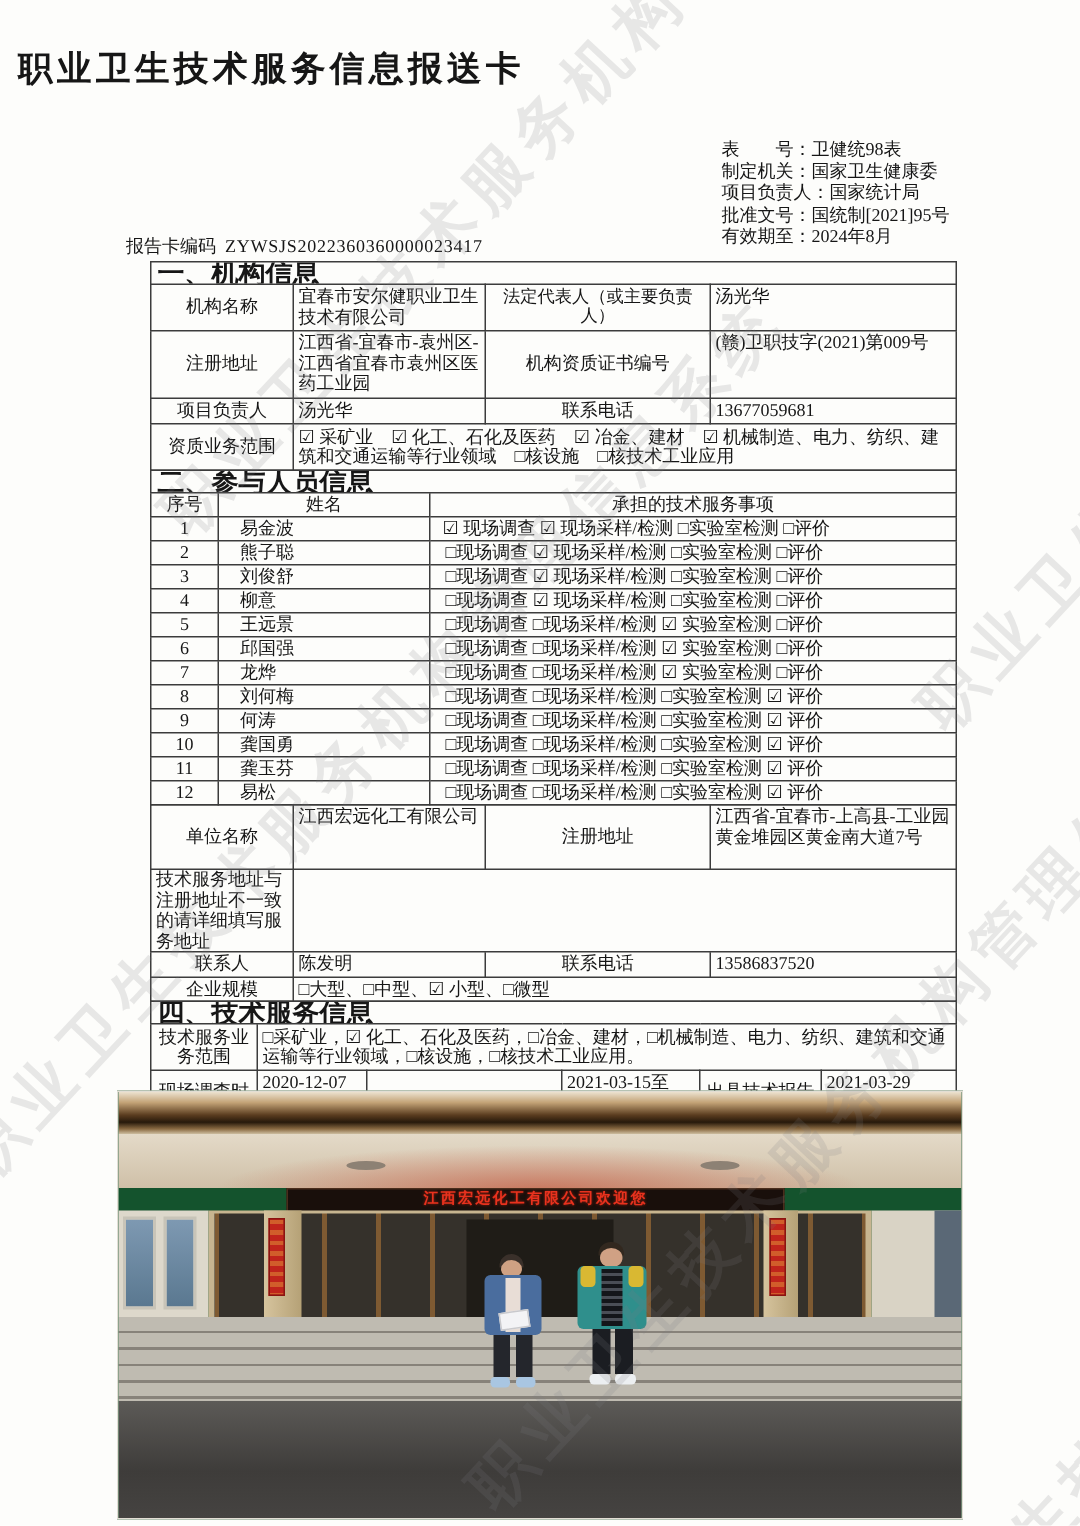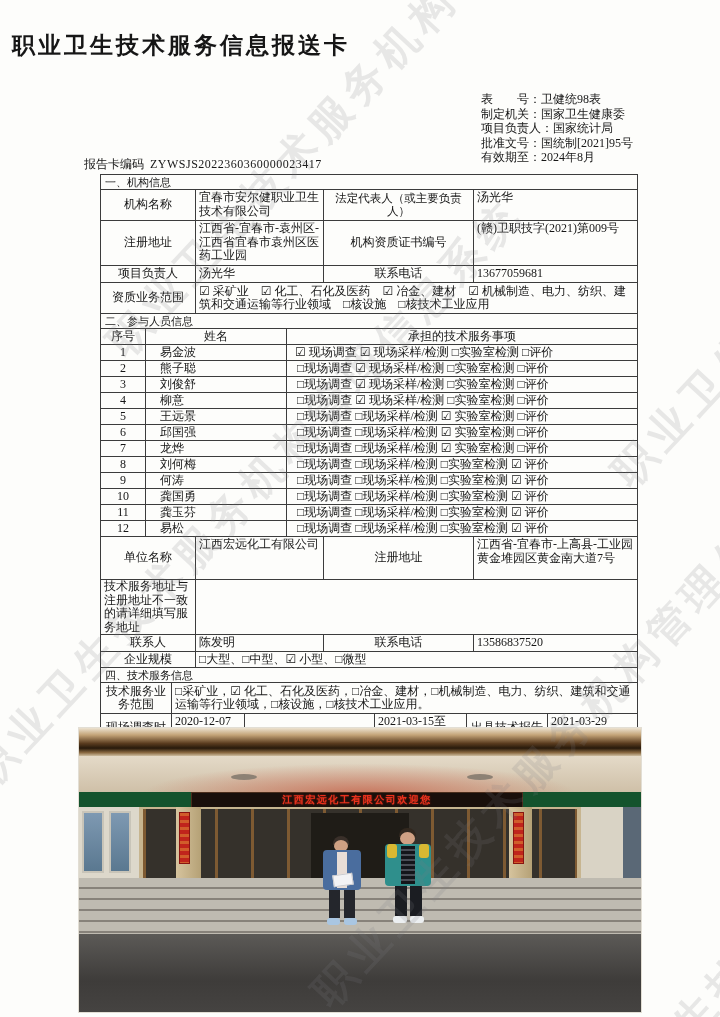--- a/index.html
+++ b/index.html
@@ -20,21 +20,21 @@
   .meta .lab{display:inline-block;}
   .code-line{position:absolute;left:84px;top:156px;font-size:12px;}
   .code-line .cv{margin-left:6px;letter-spacing:0.5px;}
 
   
   .tables{position:absolute;left:100px;top:174px;width:537px;}
   table{border-collapse:collapse;table-layout:fixed;width:537px;font-size:12px;margin-top:-1px;}
   table:first-child{margin-top:0;}
   td{border:1px solid #3c3c3c;padding:0 3px;vertical-align:middle;line-height:13.5px;
      overflow:hidden;}
-  td.sec{font-weight:normal;font-size:11px;height:14px;padding-left:4px;line-height:14px;margin-left:25px;}
+  td.sec{font-weight:bold;font-size:18px;height:14px;padding-left:4px;line-height:14px;margin-left:25px;}
   td.lab{text-align:center;}
   td.val{text-align:left;}
   td.ctr{text-align:center;}
   td.small{font-size:11.5px;}
   tr.h29 td{height:29px;} tr.h43 td{height:43px;} tr.h16 td{height:16px;}
   tr.h30 td{height:30px;} tr.h15 td{height:15px;margin-left:36px;} tr.h41 td{height:41px;}
   tr.h45 td{height:45px;} tr.h33 td{height:33px;}
   td.top{vertical-align:top;padding-top:1px;}
 
   

